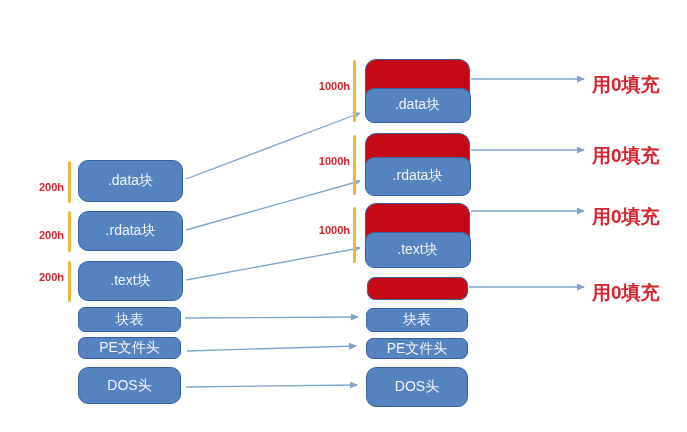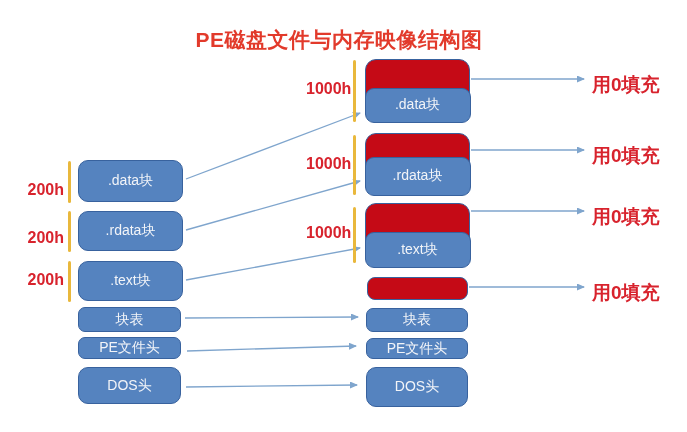--- a/index.html
+++ b/index.html
@@ -72,21 +72,21 @@
   }
   .ybar{
     position:absolute;
     width:3px;
     background:var(--bar-yellow);
     border-radius:2px;
   }
   .sizelabel{
     position:absolute;
     color:var(--label-red);
-    font-size:16px;font-weight:bold;
+    font-size:11px;font-weight:bold;
     text-align:right;
     white-space:nowrap;
   }
   .fillnote{
     position:absolute;
     color:var(--label-red);
     font-size:19px;font-weight:bold;
     white-space:nowrap;
   }
   svg.connectors{
@@ -117,21 +117,20 @@
     <line x1="186" y1="280" x2="360" y2="248" marker-end="url(#arr)"></line>
     <line x1="185" y1="318" x2="358" y2="317" marker-end="url(#arr)"></line>
     <line x1="187" y1="351" x2="356" y2="346" marker-end="url(#arr)"></line>
     <line x1="186" y1="387" x2="357" y2="385" marker-end="url(#arr)"></line>
     <line x1="471" y1="79" x2="584" y2="79" marker-end="url(#arr)"></line>
     <line x1="471" y1="150" x2="584" y2="150" marker-end="url(#arr)"></line>
     <line x1="471" y1="211" x2="584" y2="211" marker-end="url(#arr)"></line>
     <line x1="469" y1="287" x2="584" y2="287" marker-end="url(#arr)"></line>
   </svg>
 
-  <div class="title">PE磁盘文件与内存映像结构图</div>
 
   <div class="sizelabel" style="left:26px;top:181px;width:38px;">200h</div>
   <div class="sizelabel" style="left:26px;top:229px;width:38px;">200h</div>
   <div class="sizelabel" style="left:26px;top:271px;width:38px;">200h</div>
 
   <div class="ybar" style="left:68px;top:161px;height:42px;"></div>
   <div class="ybar" style="left:68px;top:211px;height:41px;"></div>
   <div class="ybar" style="left:68px;top:261px;height:41px;"></div>
 
   <div class="box" style="left:78px;top:160px;width:105px;height:42px;">

